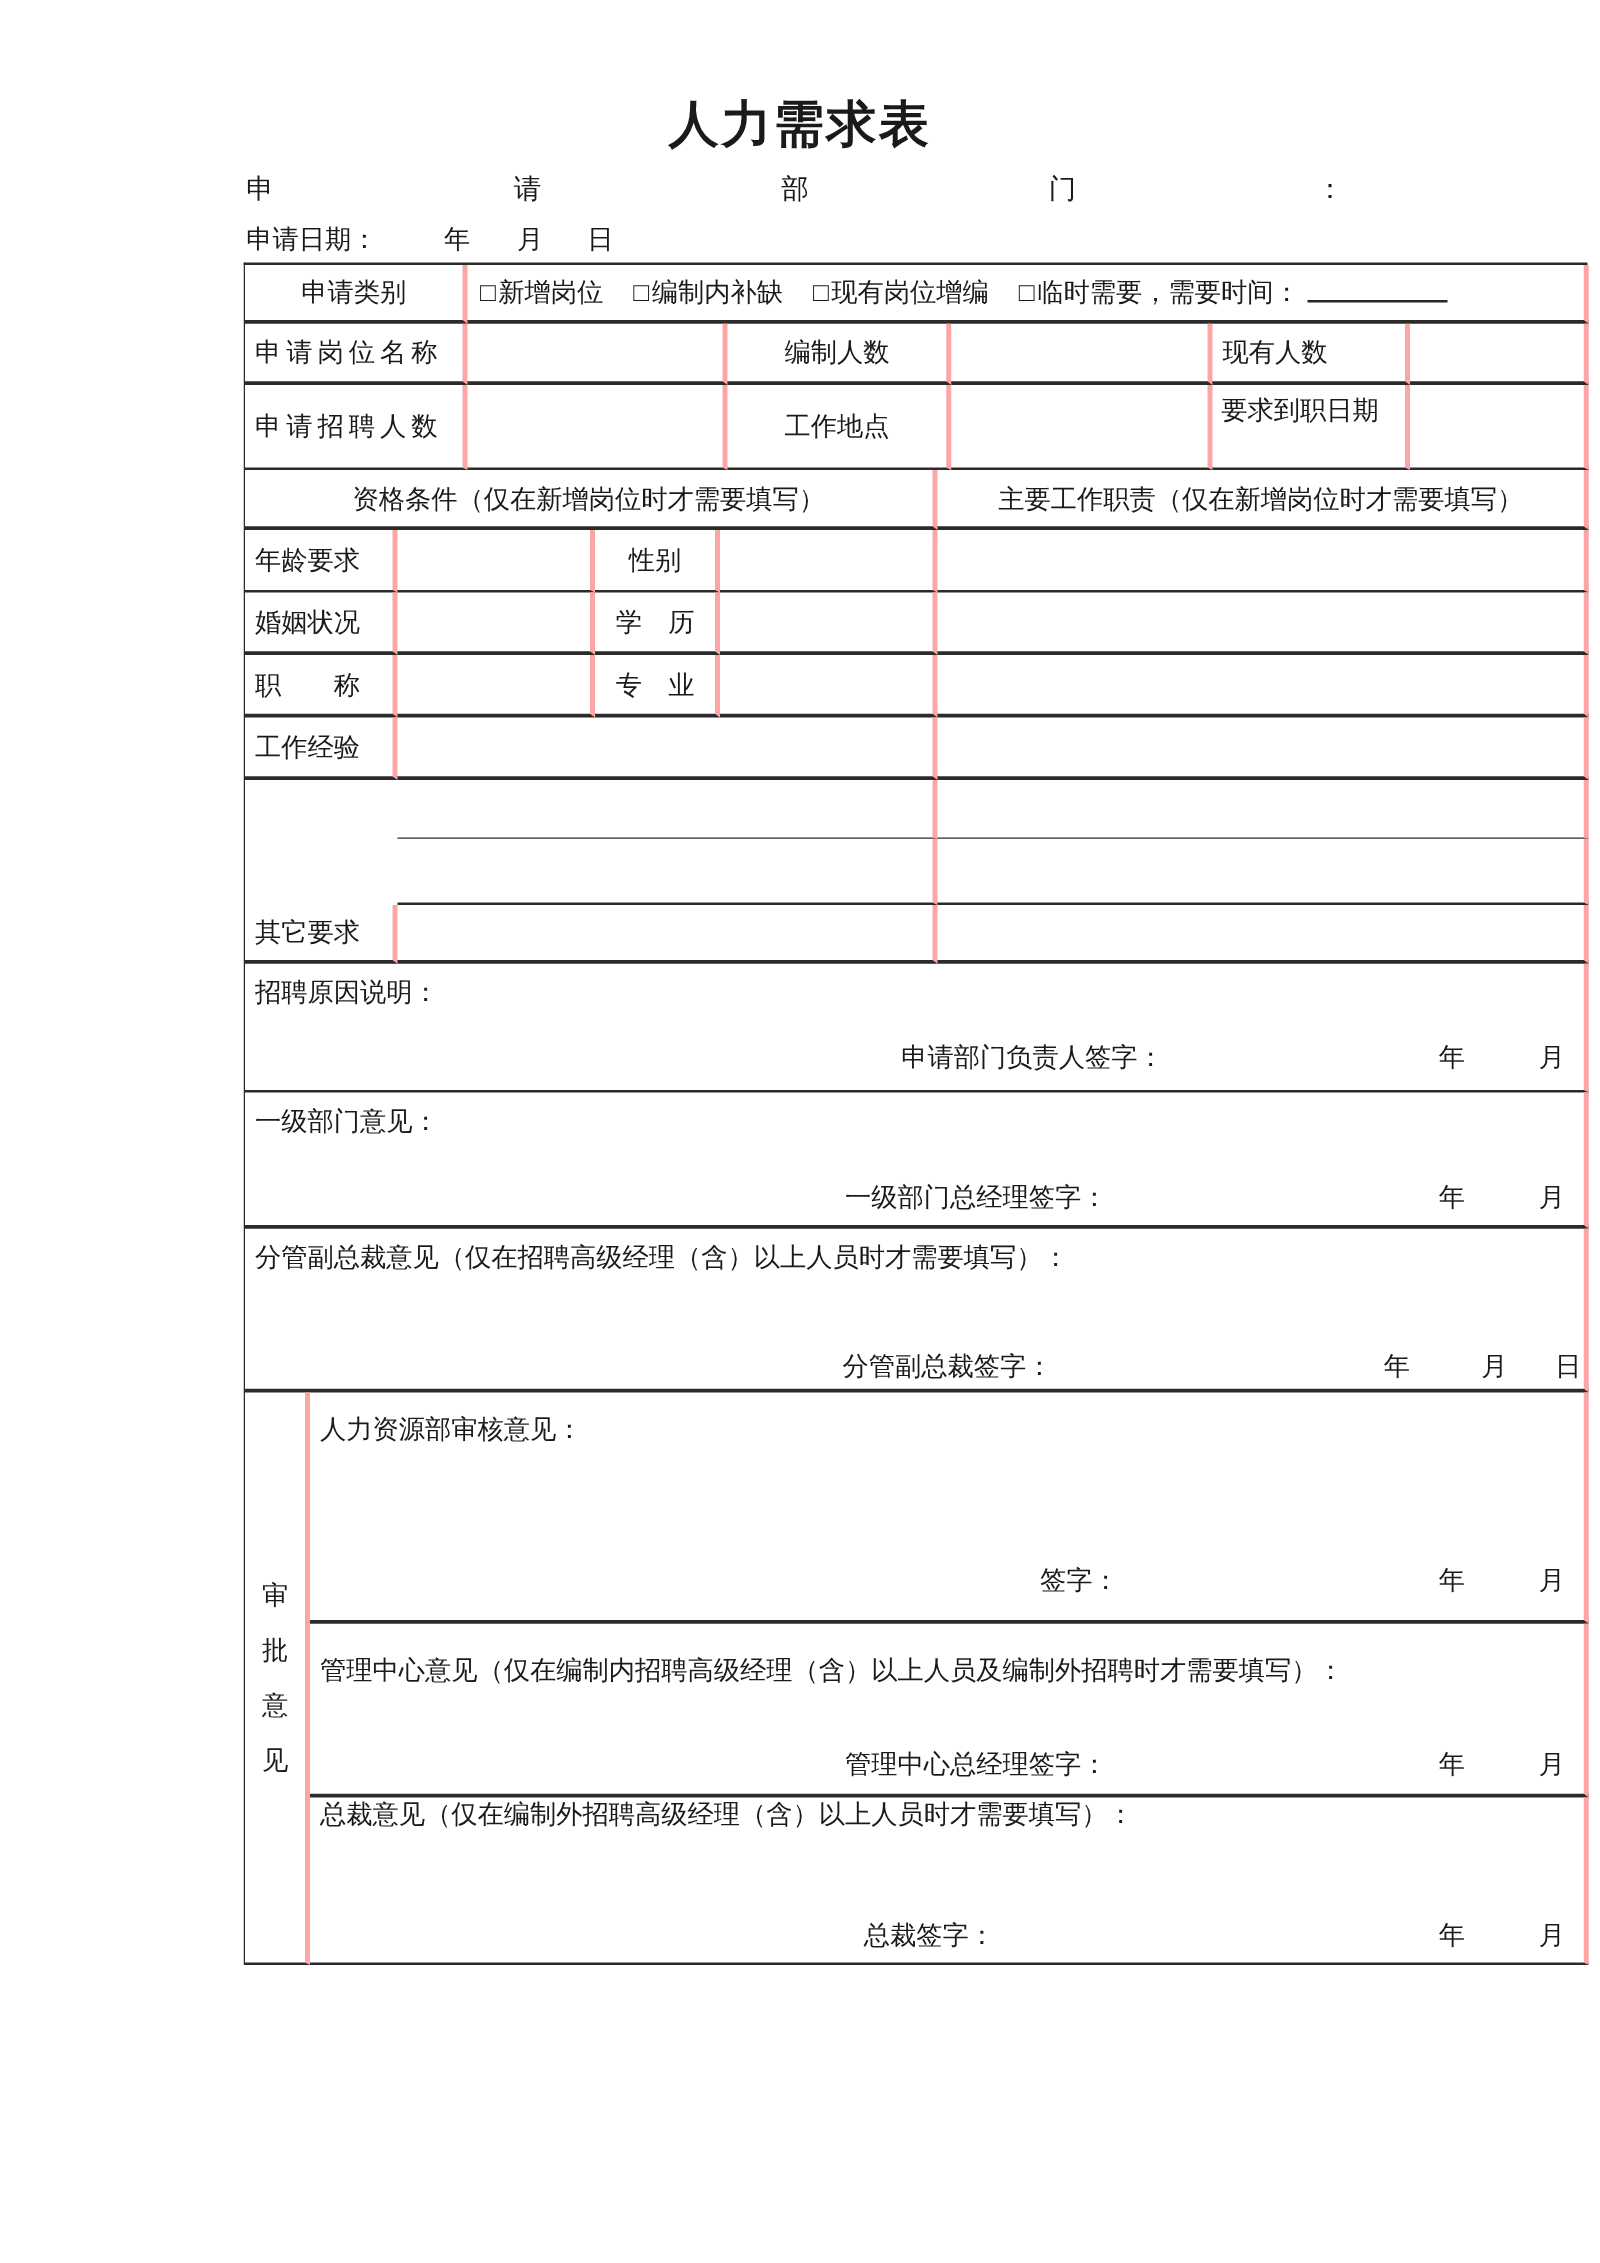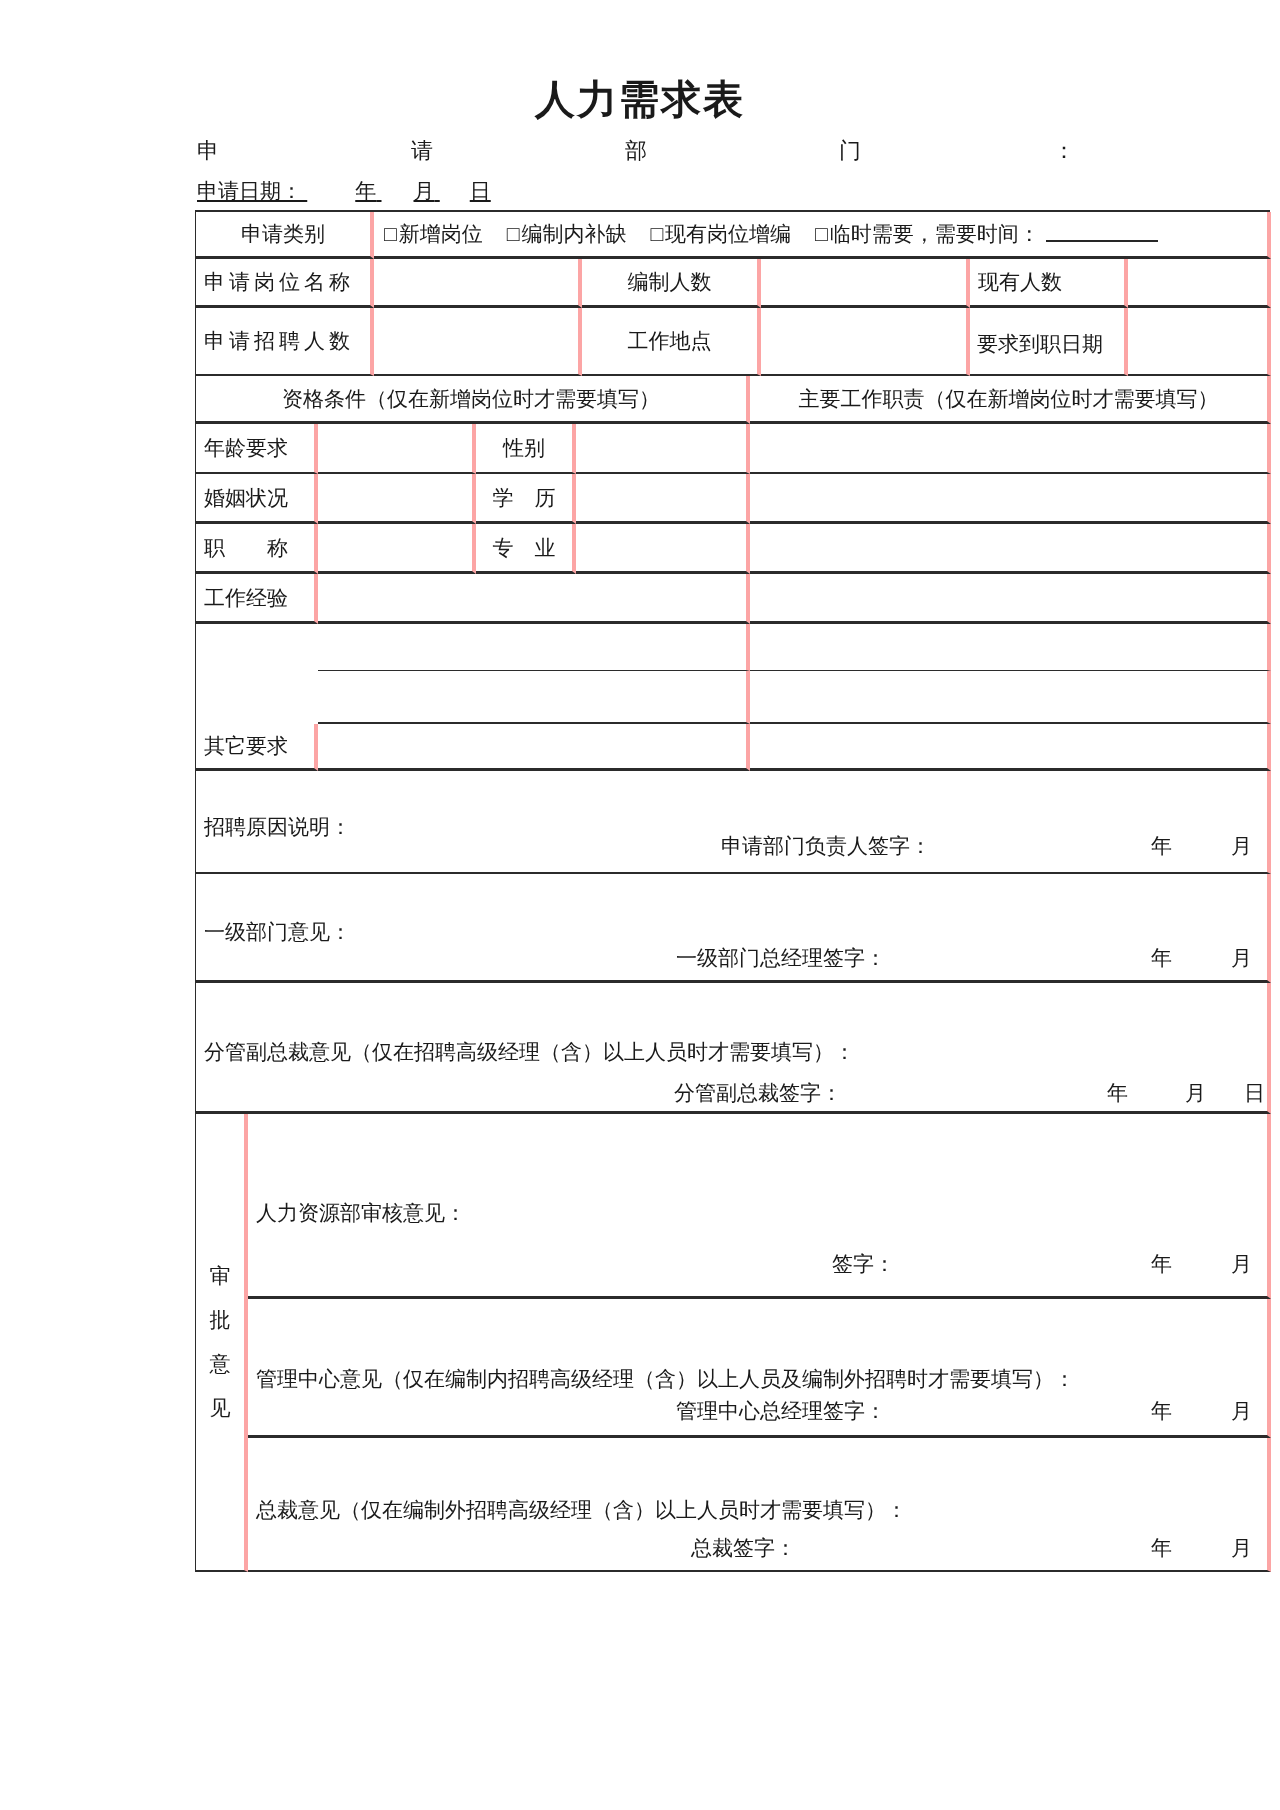--- a/index.html
+++ b/index.html
@@ -11,21 +11,21 @@
   }
   .title {
     margin:0 0 0 195px; padding-top:78px; width:890px;
     font-size:40px; font-weight:bold; text-align:center; line-height:1.1;
     letter-spacing:2px;
   }
   .dept-line {
     margin:16px 0 0 197px; width:878px; display:flex; justify-content:space-between;
     font-size:22px; line-height:26px;
   }
-  .date-line { margin:14px 0 0 197px; font-size:21px; line-height:26px;text-decoration:underline; }
+  .date-line { margin:14px 0 0 197px; font-size:21px; line-height:26px; }
   .date-line .gap1 { margin-left:48px; }
   .date-line .gap2 { margin-left:32px; }
   .date-line .gap3 { margin-left:30px; }
 
   .tbl {
     margin:6px 0 0 195px; width:1075px;
     display:grid;
     grid-template-columns:52px 70px 56px 102px 100px 6px 168px 11px 209px 158px 143px;
     grid-template-rows:47px 49px 68px 48px 50px 50px 50px 50px 47px 53px 47px 103px 109px 131px 185px 139px 134px;
     border-top:2px solid #2b2b2b; border-left:1px solid #2b2b2b;
@@ -33,21 +33,21 @@
   }
   .cell {
     border-right:4px solid #fca5a5; border-bottom:2px solid #2b2b2b;
     display:flex; align-items:center; position:relative;
   }
   .bb1 { border-bottom-width:1px; }
   .bb3 { border-bottom-width:3px; }
   .c  { justify-content:center; text-align:center; }
   .lp { padding-left:8px; }
   .ls { padding-left:8px; letter-spacing:4px; }
-  .top { align-items:center; }
+  .top { align-items:flex-start; }
   .jt { display:block; text-align:justify; padding:5px 7px 0 7px; line-height:30px; }
   .opts { padding-left:10px; gap:24px; }
   .opts .opt { display:inline-flex; align-items:center; }
   .opts .cb { margin-right:2px; }
   .uline { display:inline-block; width:112px; height:16px; border-bottom:2px solid #262626; margin-left:6px; }
   .blocktitle { padding:10px 0 0 8px; line-height:26px; }
   .sig { position:absolute; white-space:nowrap; line-height:24px; }
   .vlabel { flex-direction:column; justify-content:center; gap:16px; padding:0; }
 </style>
 </head>
@@ -182,20 +182,20 @@
     </div>
 
     <div class="cell top bb3" style="grid-column:2/span 10;grid-row:16">
       <div class="blocktitle" style="padding-top:24px">管理中心意见（仅在编制内招聘高级经理（含）以上人员及编制外招聘时才需要填写）：</div>
       <span class="sig" style="left:428px;bottom:12px">管理中心总经理签字：</span>
       <span class="sig" style="left:903px;bottom:12px">年</span>
       <span class="sig" style="left:983px;bottom:12px">月</span>
     </div>
 
     <div class="cell top" style="grid-column:2/span 10;grid-row:17">
-      <div class="blocktitle" style="padding-top:12px">总裁意见（仅在编制外招聘高级经理（含）以上人员时才需要填写）：</div>
+      <div class="blocktitle" style="padding-top:0">总裁意见（仅在编制外招聘高级经理（含）以上人员时才需要填写）：</div>
       <span class="sig" style="left:443px;bottom:10px">总裁签字：</span>
       <span class="sig" style="left:903px;bottom:10px">年</span>
       <span class="sig" style="left:983px;bottom:10px">月</span>
     </div>
 
   </div>
 </div>
 
 </body></html>

